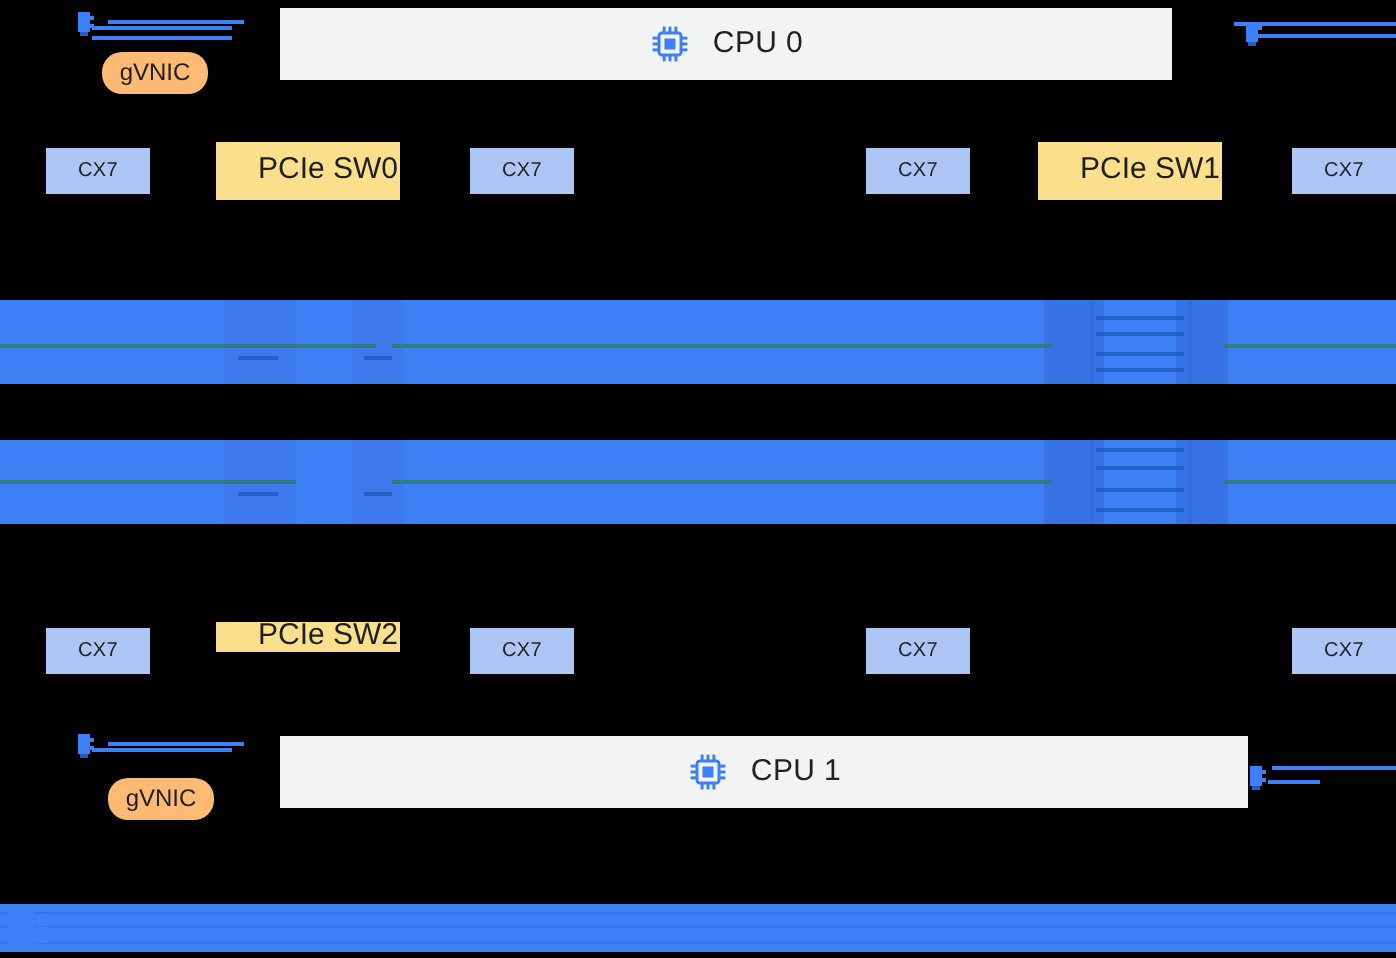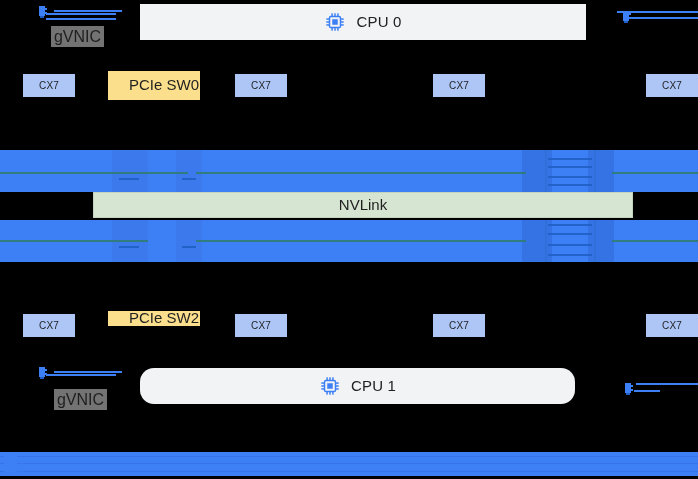--- a/index.html
+++ b/index.html
@@ -54,23 +54,24 @@
   
   .cx7-box {
     background: #aec6f6;
     color: #1f1f1f;
     font-size: 10px;
     letter-spacing: .2px;
   }
 
   
   .gvnic-box {
-    background: #737373;
+    background: #fdba74;
     color: #1f1f1f;
-    font-size: 16px;
+    font-size: 12px;
+    border-radius: 10px;
   }
 
   
   .nvlink-box {
     background: #d6e4d2;
     color: #1f1f1f;
     font-size: 15px;
     border: 1px solid #c3d4be;
   }
 
@@ -208,20 +209,23 @@
   </div>
 
   <div class="node cx7-box" style="left:235px; top:74px; width:52px; height:23px;">
     <span>CX7</span>
   </div>
 
   <div class="node cx7-box" style="left:433px; top:74px; width:52px; height:23px;">
     <span>CX7</span>
   </div>
 
+  <div class="node pcie-box" style="left:519px; top:71px; width:92px; height:29px;">
+    <span>PCIe SW1</span>
+  </div>
 
   <div class="node cx7-box" style="left:646px; top:74px; width:52px; height:23px;">
     <span>CX7</span>
   </div>
 
   <div class="gpu-band" style="left:0px; top:150px; width:698px; height:42px;">
 
     <div class="gpu-tile" style="left:112px; width:36px;"></div>
     <div class="gpu-tile" style="left:176px; width:26px;"></div>
     <div class="gpu-tile dark" style="left:522px; width:30px;"></div>
@@ -235,23 +239,20 @@
     <div class="hline blue" style="left:119px; top:28px; width:20px;"></div>
     <div class="hline blue" style="left:182px; top:28px; width:14px;"></div>
     <div class="hline blue" style="left:548px; top:8px;  width:44px;"></div>
     <div class="hline blue" style="left:548px; top:16px; width:44px;"></div>
     <div class="hline blue" style="left:548px; top:26px; width:44px;"></div>
     <div class="hline blue" style="left:548px; top:34px; width:44px;"></div>
     <div class="vline" style="left:545px; top:0px; height:42px;"></div>
     <div class="vline" style="left:594px; top:0px; height:42px;"></div>
   </div>
 
-  <div class="node nvlink-box" style="left:93px; top:192px; width:540px; height:26px;">
-    <span>NVLink</span>
-  </div>
 
   <div class="gpu-band" style="left:0px; top:220px; width:698px; height:42px;">
     <div class="gpu-tile" style="left:112px; width:36px;"></div>
     <div class="gpu-tile" style="left:176px; width:26px;"></div>
     <div class="gpu-tile dark" style="left:522px; width:30px;"></div>
     <div class="gpu-tile dark" style="left:588px; width:26px;"></div>
 
     <div class="hline" style="left:0px;   top:20px; width:148px;"></div>
     <div class="hline" style="left:196px; top:20px; width:330px;"></div>
     <div class="hline" style="left:612px; top:20px; width:86px;"></div>
@@ -297,21 +298,21 @@
       </svg>
     </span>
     <span class="tail" style="width:68px;"></span>
   </div>
   <div class="wire h" style="left:46px; top:374px; width:70px;"></div>
 
   <div class="node gvnic-box" style="left:54px; top:389px; width:53px; height:21px;">
     <span>gVNIC</span>
   </div>
 
-  <div class="node cpu-box" style="left:140px; top:368px; width:435px; height:36px;border-radius:14px;">
+  <div class="node cpu-box" style="left:140px; top:368px; width:484px; height:36px;">
     <span class="icon">
       <svg width="22" height="22" viewBox="0 0 24 24">
         <rect x="6" y="6" width="12" height="12" rx="1.5" fill="none" stroke="#3d7ff4" stroke-width="1.6"></rect>
         <rect x="9" y="9" width="6" height="6" fill="#3d7ff4"></rect>
         <g fill="#3d7ff4">
           <rect x="8" y="2.5" width="1.6" height="3"></rect>
             <rect x="11.2" y="2.5" width="1.6" height="3"></rect>
             <rect x="14.4" y="2.5" width="1.6" height="3"></rect>
           <rect x="8" y="18.5" width="1.6" height="3"></rect>
             <rect x="11.2" y="18.5" width="1.6" height="3"></rect>

